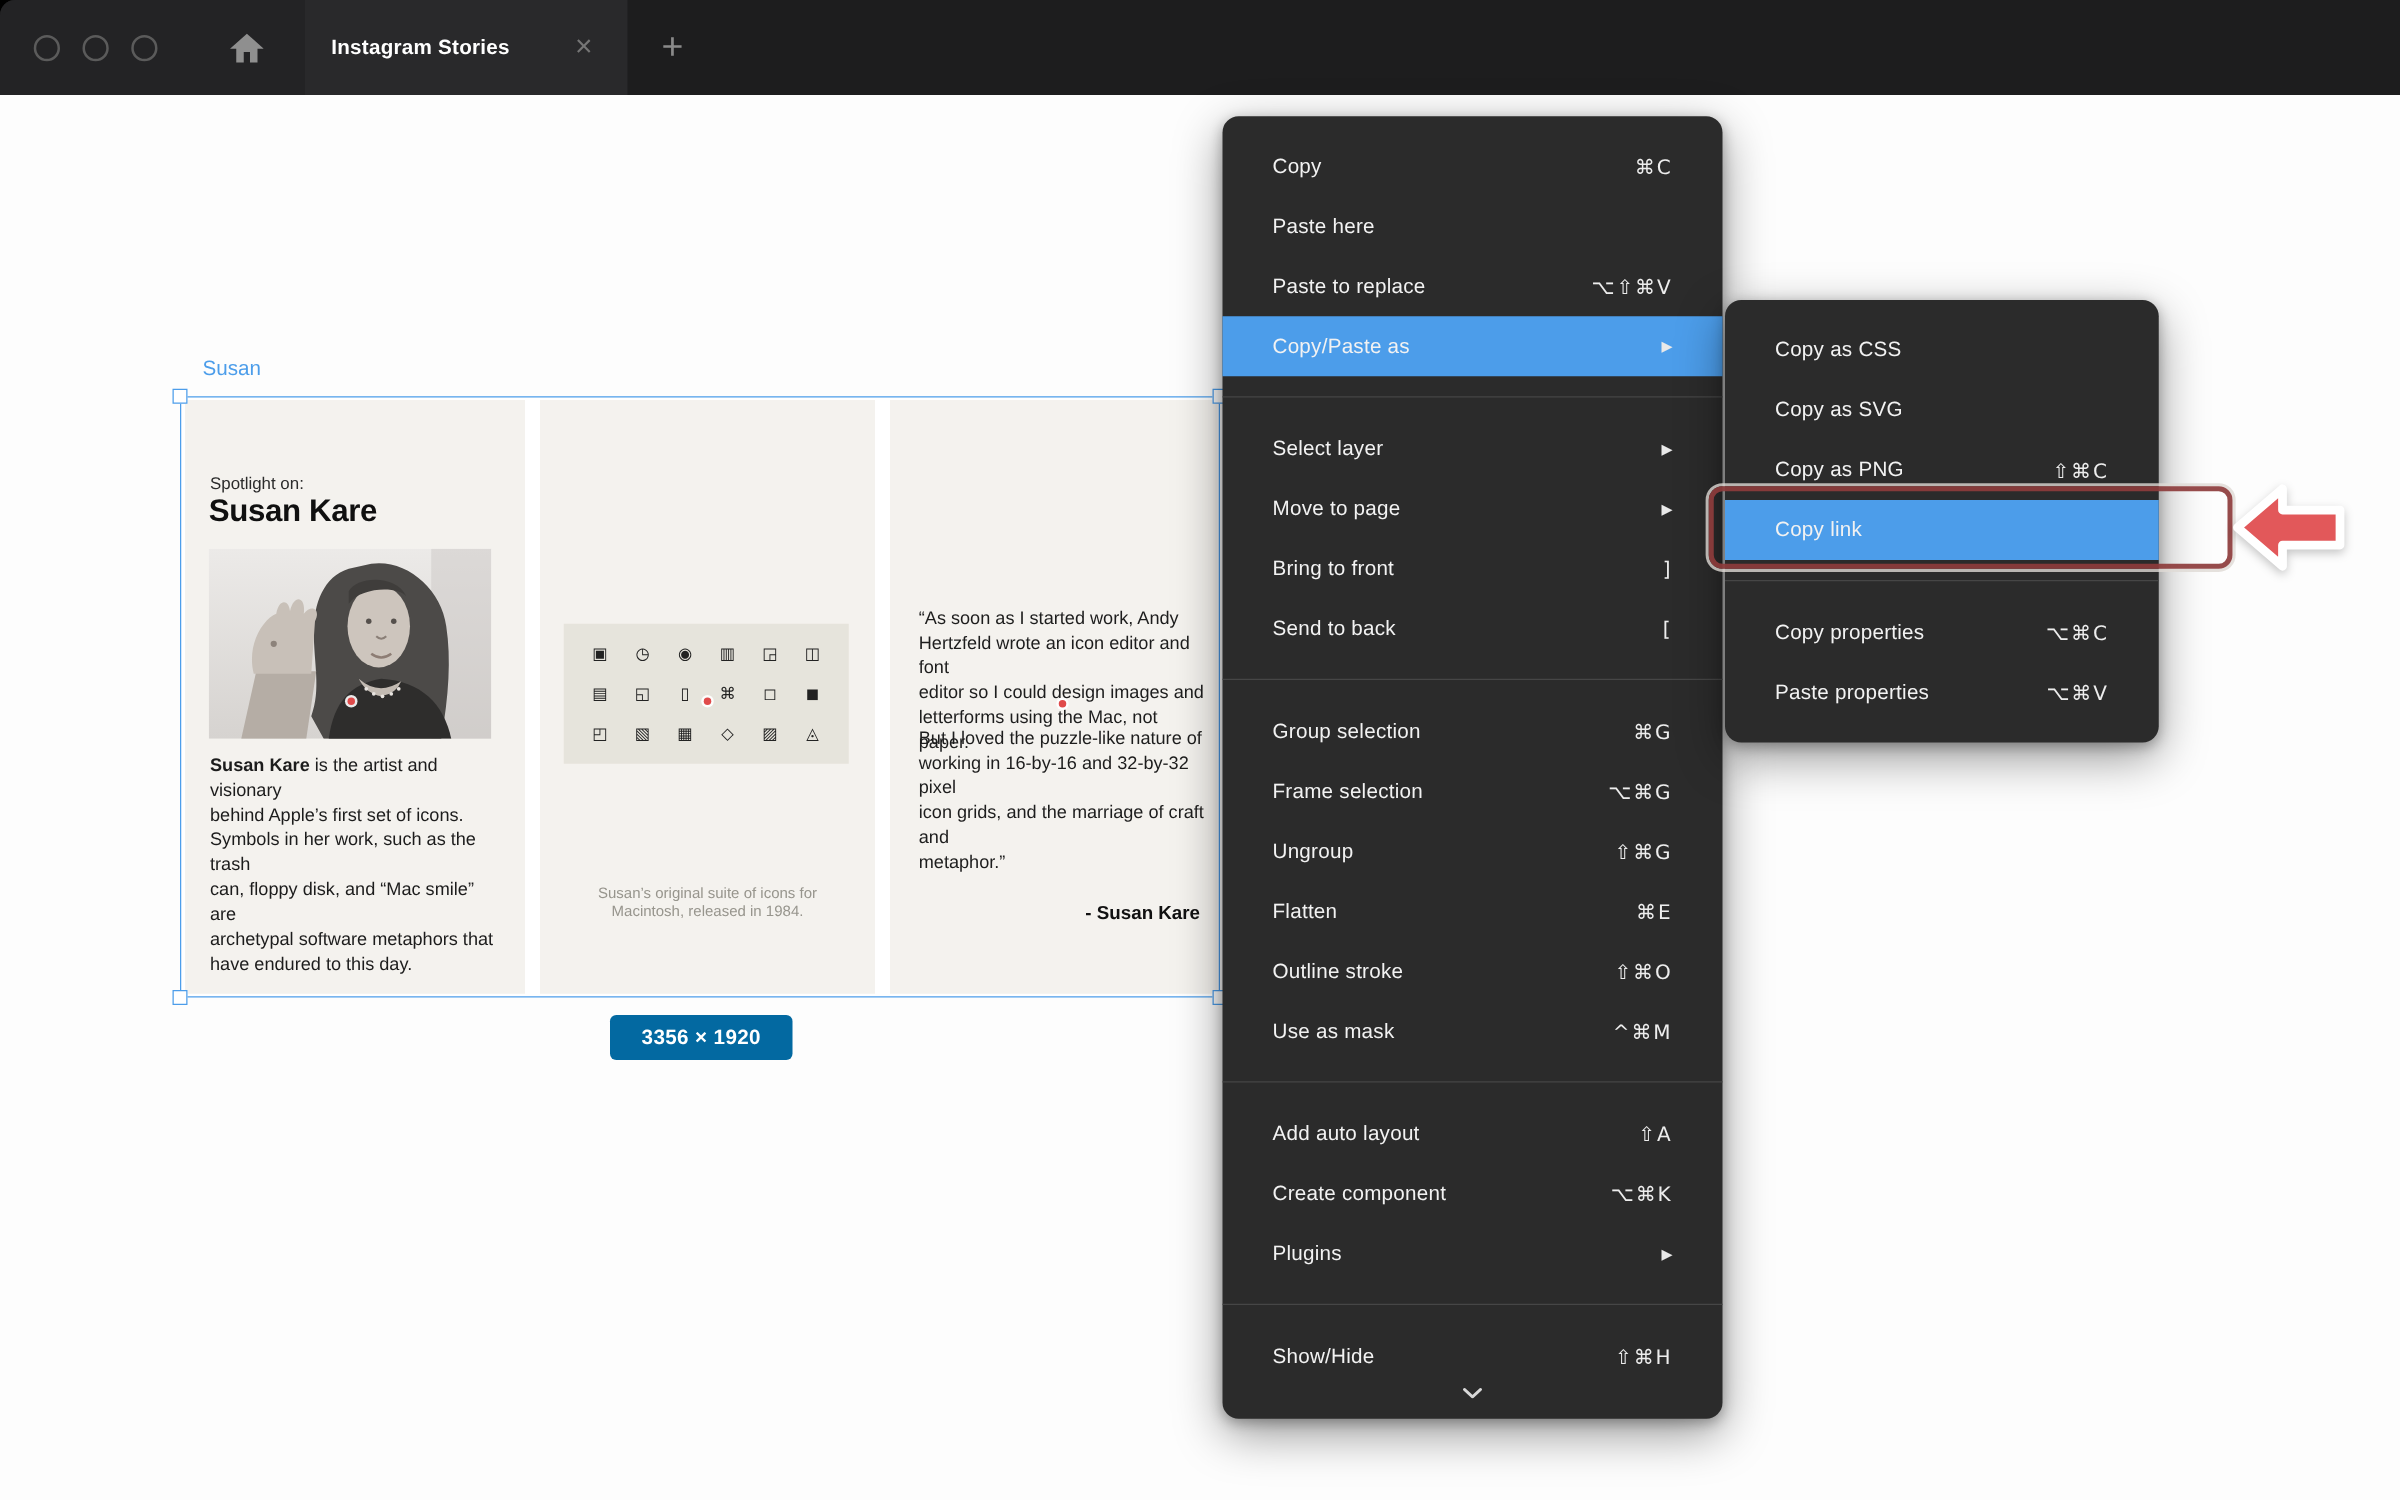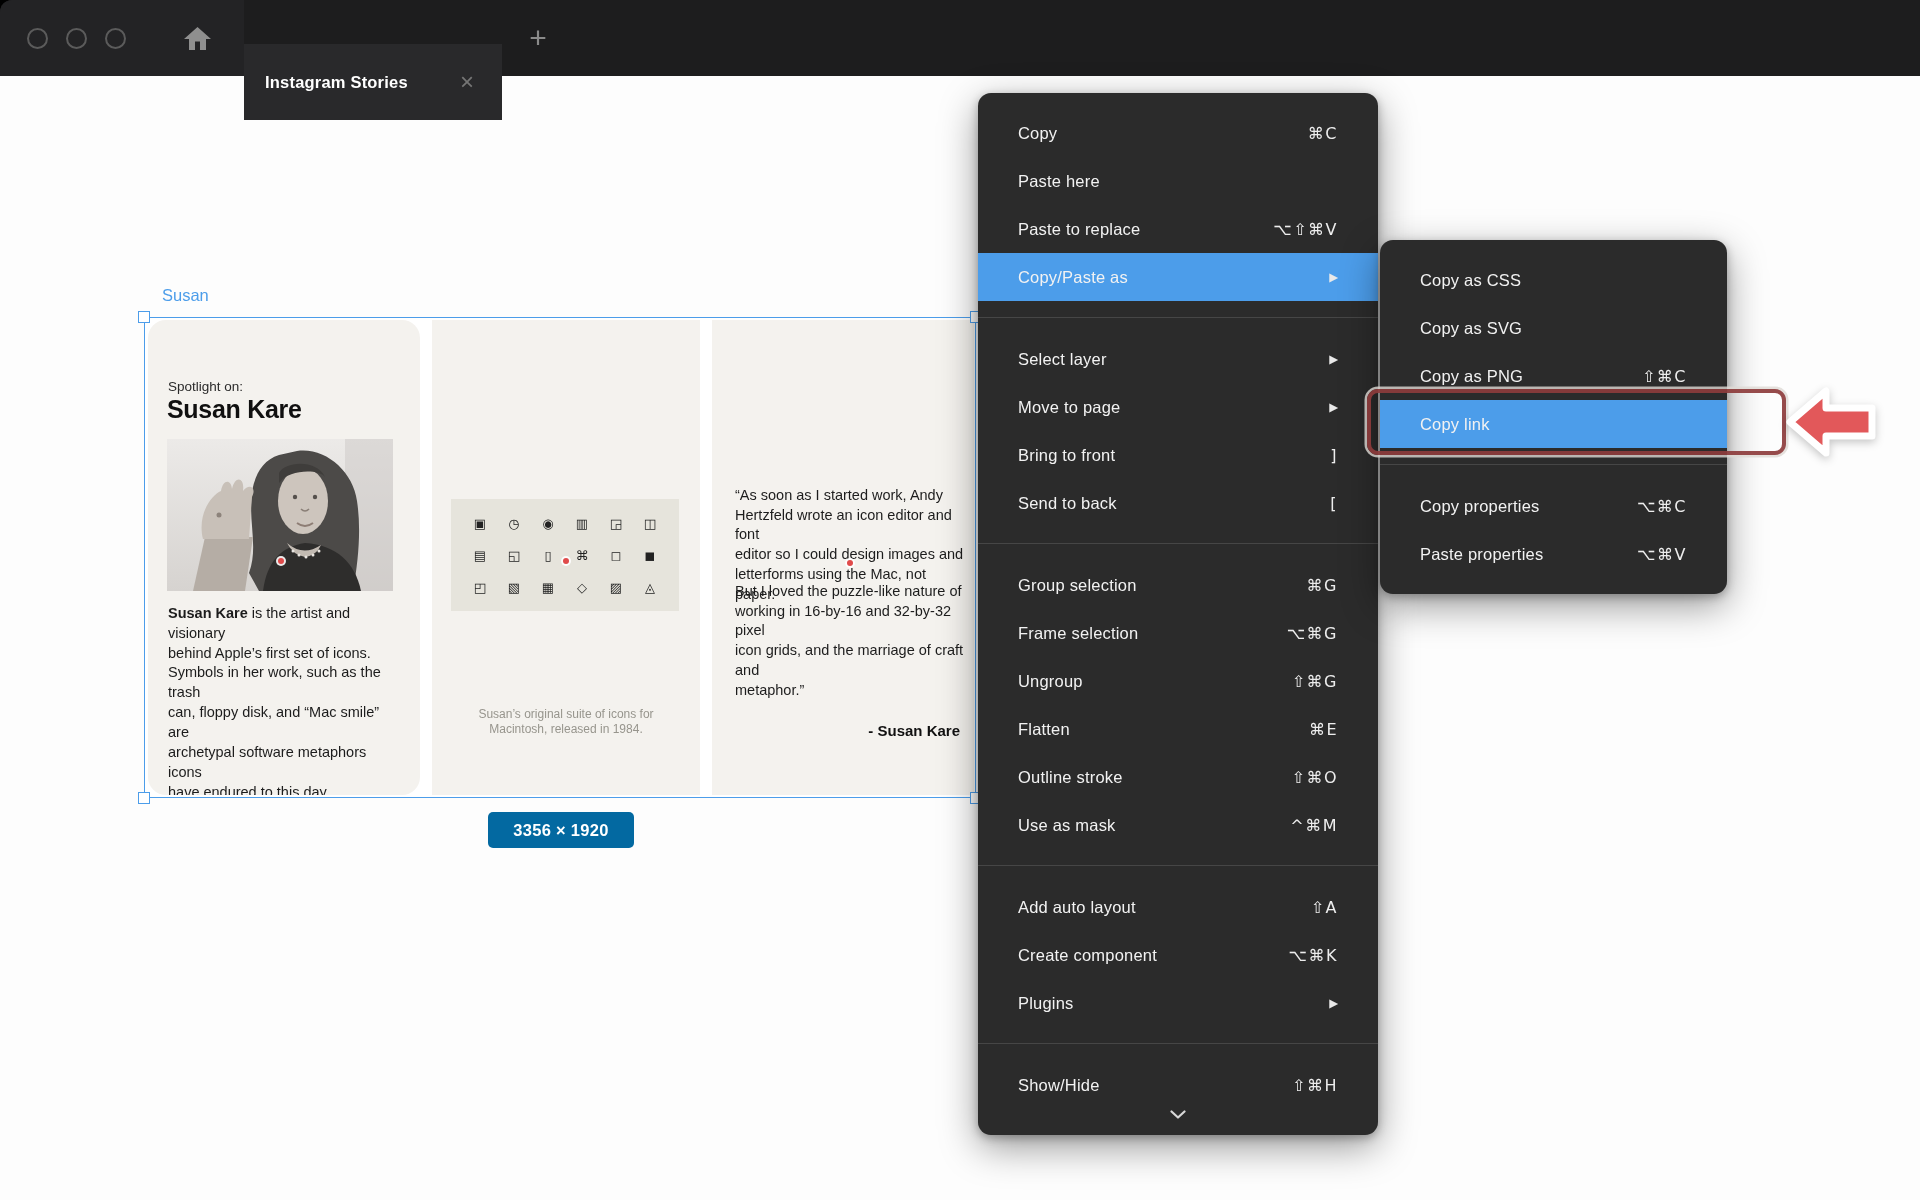--- a/index.html
+++ b/index.html
@@ -6,31 +6,31 @@
   html,body { width:1920px; height:1200px; }
   body { position:relative; background:#fdfdfd; font-family:"Liberation Sans",sans-serif; overflow:hidden; }
 
   
   .corner-black { position:absolute; left:0; top:0; width:30px; height:30px; background:#000; z-index:1; }
   .topbar { position:absolute; left:0; top:0; width:1920px; height:76px; background:#1d1d1e; z-index:2; border-top-left-radius:12px; }
   .tb-left { position:absolute; left:0; top:0; width:244px; height:76px; background:#232325; border-top-left-radius:12px; }
   .traffic { position:absolute; left:27px; top:28px; display:flex; gap:18px; }
   .tl-circle { width:21px; height:21px; border:2px solid #5b5b5b; border-radius:50%; }
   .home-ico { position:absolute; left:184px; top:26px; }
-  .tab { position:absolute; left:244px; top:0; width:258px; height:76px; background:#29292b; display:flex; align-items:center;margin-top:44px; }
+  .tab { position:absolute; left:244px; top:0; width:258px; height:76px; background:#29292b; display:flex; align-items:center; }
   .tab-title { margin-left:21px; color:#ffffff; font-size:16.5px; font-weight:700; letter-spacing:.2px; }
   .tab-close { position:absolute; left:216px; top:0; height:76px; display:flex; align-items:center; color:#757575; font-size:24px; cursor:default; }
   .newtab { position:absolute; left:518px; top:0; height:76px; width:40px; display:flex; align-items:center; justify-content:center; color:#8a8a8a; font-size:30px; font-weight:300; }
 
   
   .frame { position:absolute; left:144px; top:317px; width:832px; height:481px; background:#ffffff; border:1.5px solid #4c9dea; z-index:5; }
   .frame-label { position:absolute; left:144px; top:286px; color:#4c9dea; font-size:16.5px; z-index:6;margin-left:18px; }
   .handle { position:absolute; width:12px; height:12px; background:#fff; border:1.5px solid #4c9dea; z-index:30; }
   .panel { position:absolute; top:2px; height:475px; background:#f4f2ee; overflow:hidden; }
-  #panel1 { left:3px;  width:272px;border-radius:18px; }
+  #panel1 { left:3px;  width:272px; }
   #panel2 { left:287px; width:268px; }
   #panel3 { left:567px; width:262px; }
 
   .eyebrow { position:absolute; left:20px; top:59px; font-size:13.5px; color:#2b2b2b; }
   .p1-title { position:absolute; left:19px; top:75px; font-size:25px; font-weight:700; color:#101010; letter-spacing:-.3px; }
   .photo { position:absolute; left:19px; top:119px; width:226px; height:152px; }
   .p1-para { position:absolute; left:20px; width:236px; font-size:14.5px; line-height:20px; color:#1c1c1c; white-space:pre-line; }
   #p1-para1 { top:283px; }
   #p1-para2 { top:342px; }
 
@@ -119,21 +119,21 @@
           <circle cx="152" cy="112" r="1.5"></circle>
         </g>
       <path d="M26 152 L38 98 L86 98 L78 152 Z" fill="#b5ada5"></path>
       <path d="M36 100 C30 76 44 56 54 52 C56 40 64 40 65 50 C68 36 78 38 76 52 C82 44 90 48 85 58 L82 100 Z" fill="#c8c0b8"></path>
       <circle cx="52" cy="76" r="2.5" fill="#8d837b"></circle>
     </svg>
     <div class="p1-para" id="p1-para1"><b>Susan Kare</b><span> is the artist and visionary
 behind Apple’s first set of icons.</span></div>
     <div class="p1-para" id="p1-para2">Symbols in her work, such as the trash
 can, floppy disk, and “Mac smile” are
-archetypal software metaphors icons
+archetypal software metaphors that
 have endured to this day.</div>
     <div class="red-dot" style="left:130px; top:238px;"></div>
   </div>
 
   <div class="panel" id="panel2">
     <div class="icon-card">
       <div class="icon-grid" id="icon-grid">
           <span class="icon-cell">▣</span>
           <span class="icon-cell">◷</span>
           <span class="icon-cell">◉</span>

